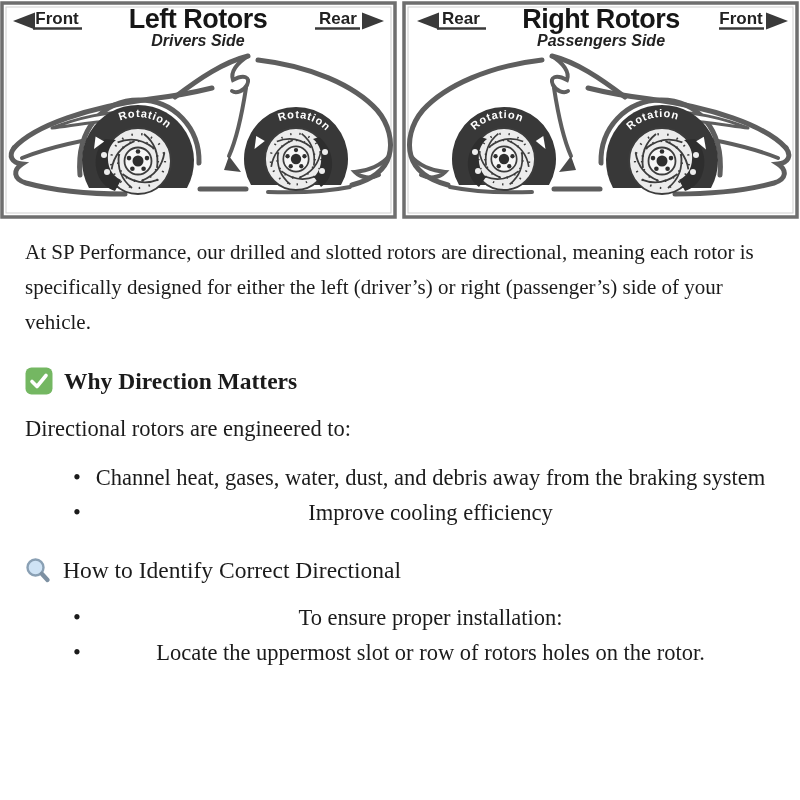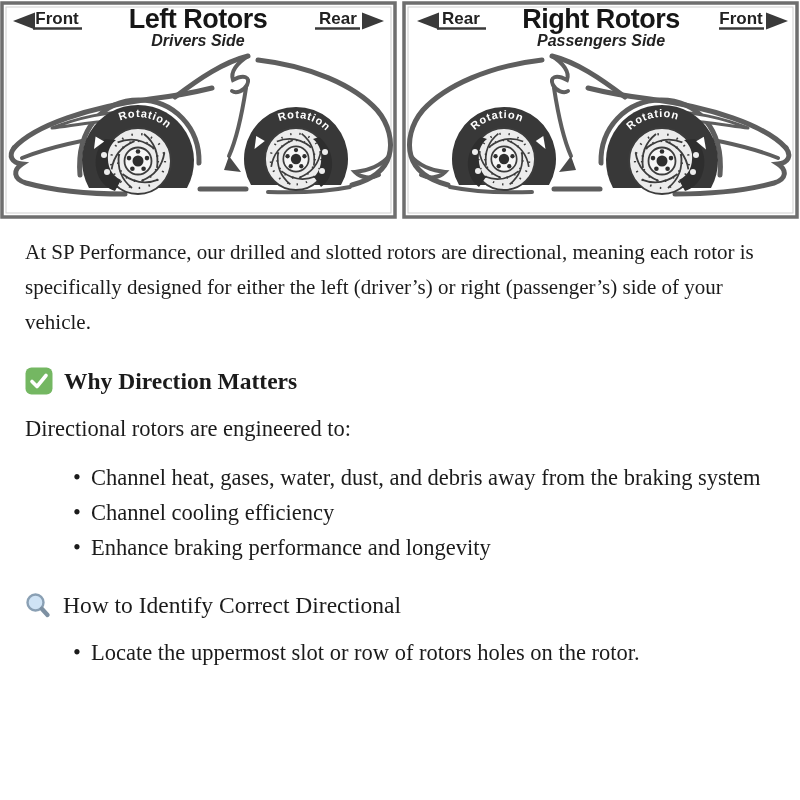--- a/index.html
+++ b/index.html
@@ -8,21 +8,21 @@
   .diagram svg{display:block;}
   .panel-title{font-family:"Liberation Sans",sans-serif;font-weight:bold;font-size:27px;letter-spacing:-0.5px;}
   .panel-sub{font-family:"Liberation Sans",sans-serif;font-weight:bold;font-style:italic;font-size:16px;}
   .dir-label{font-family:"Liberation Sans",sans-serif;font-weight:bold;font-size:17px;}
   .rot-label{font-family:"Liberation Sans",sans-serif;font-weight:bold;font-size:11px;letter-spacing:0.8px;fill:#ffffff;}
   .article{padding:0 30px 0 25px;}
   .intro{font-size:21px;line-height:35px;margin:13px 0 0 0;}
   h2{display:flex;align-items:center;gap:11px;font-size:23.5px;font-weight:bold;margin:27px 0 0 0;font-family:Liberation Serif, serif;}
   h2.light .h-text{font-weight:normal;}
   .lead{font-size:22.5px;margin:21px 0 18px 0;}
-  ul{list-style:none;margin:16px 0 0 0;padding:0 0 0 48px;}
+  ul{list-style:none;margin:16px 0 0 0;padding:0 0 0 48px;text-align:center;}
   li{font-size:22.5px;line-height:35px;position:relative;padding-left:18px;}
   li::before{content:"\2022";position:absolute;left:0;top:0;}
   .icon{display:inline-flex;flex:0 0 auto;}
 </style>
 </head>
 <body>
 
 <div class="diagram">
 <svg width="800" height="222" viewBox="0 0 800 222" xmlns="http://www.w3.org/2000/svg">
   <defs>
@@ -137,30 +137,30 @@
         <polyline points="7,14.5 12,19.5 21,8.5" fill="none" stroke="#ffffff" stroke-width="3.6" stroke-linecap="round" stroke-linejoin="round"></polyline>
       </svg>
     </span>
     <span class="h-text">Why Direction Matters</span>
   </h2>
 
   <p class="lead">Directional rotors are engineered to:</p>
 
   <ul>
     <li>Channel heat, gases, water, dust, and debris away from the braking system</li>
-    <li>Channel cooling efficiency</li>
-    <li>Enhance braking performance and longevity</li>
+    <li>Improve cooling efficiency</li>
   </ul>
 
   <h2 class="light">
     <span class="icon">
       <svg width="27" height="27" viewBox="0 0 27 27">
         <circle cx="10.5" cy="10.5" r="8" fill="#cfe3f5" stroke="#8aa0b4" stroke-width="2.4"></circle>
         <line x1="16.8" y1="16.8" x2="22.5" y2="23" stroke="#7d90a2" stroke-width="4.4" stroke-linecap="round"></line>
       </svg>
     </span>
     <span class="h-text">How to Identify Correct Directional</span>
   </h2>
 
   <ul>
+    <li>To ensure proper installation:</li>
     <li>Locate the uppermost slot or row of rotors holes on the rotor.</li>
   </ul>
 </div>
 
 </body></html>

